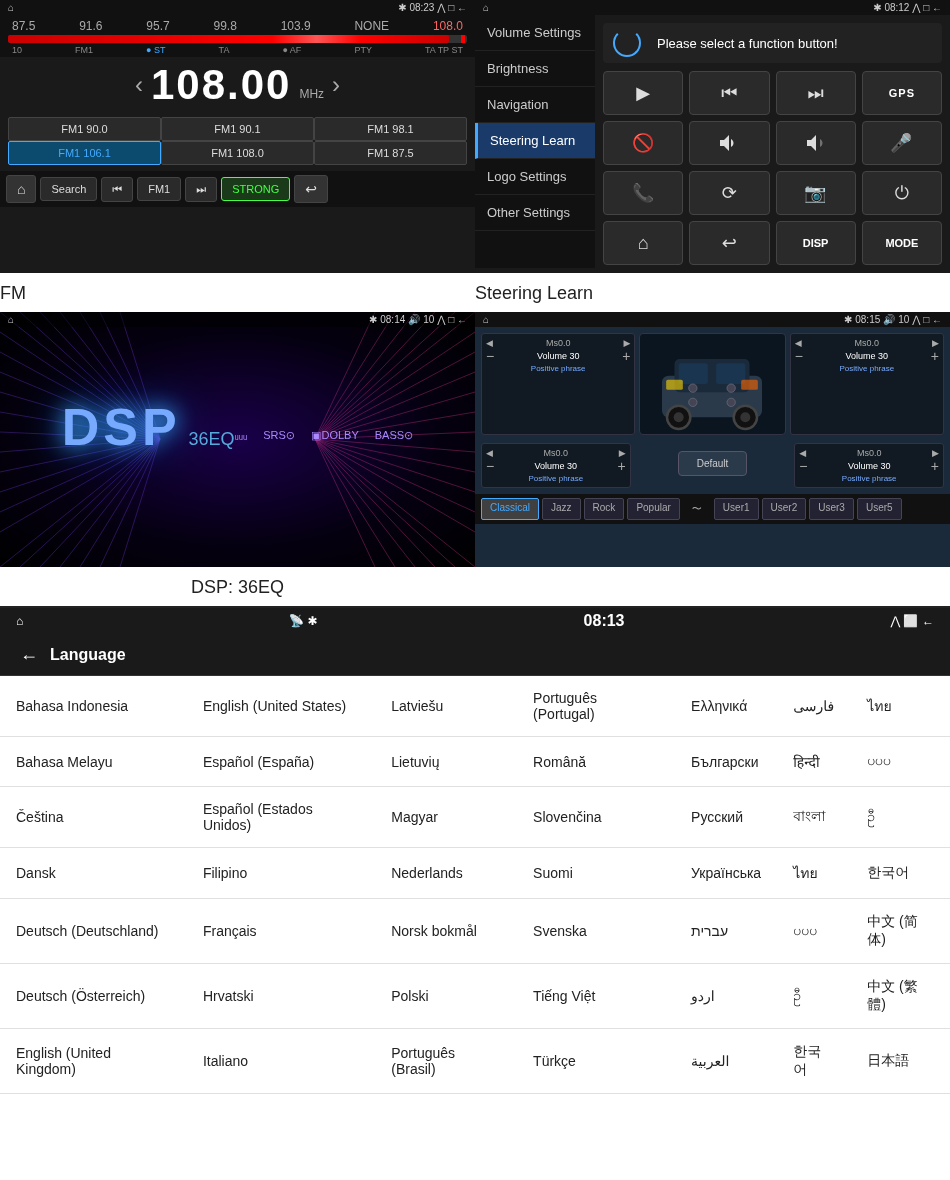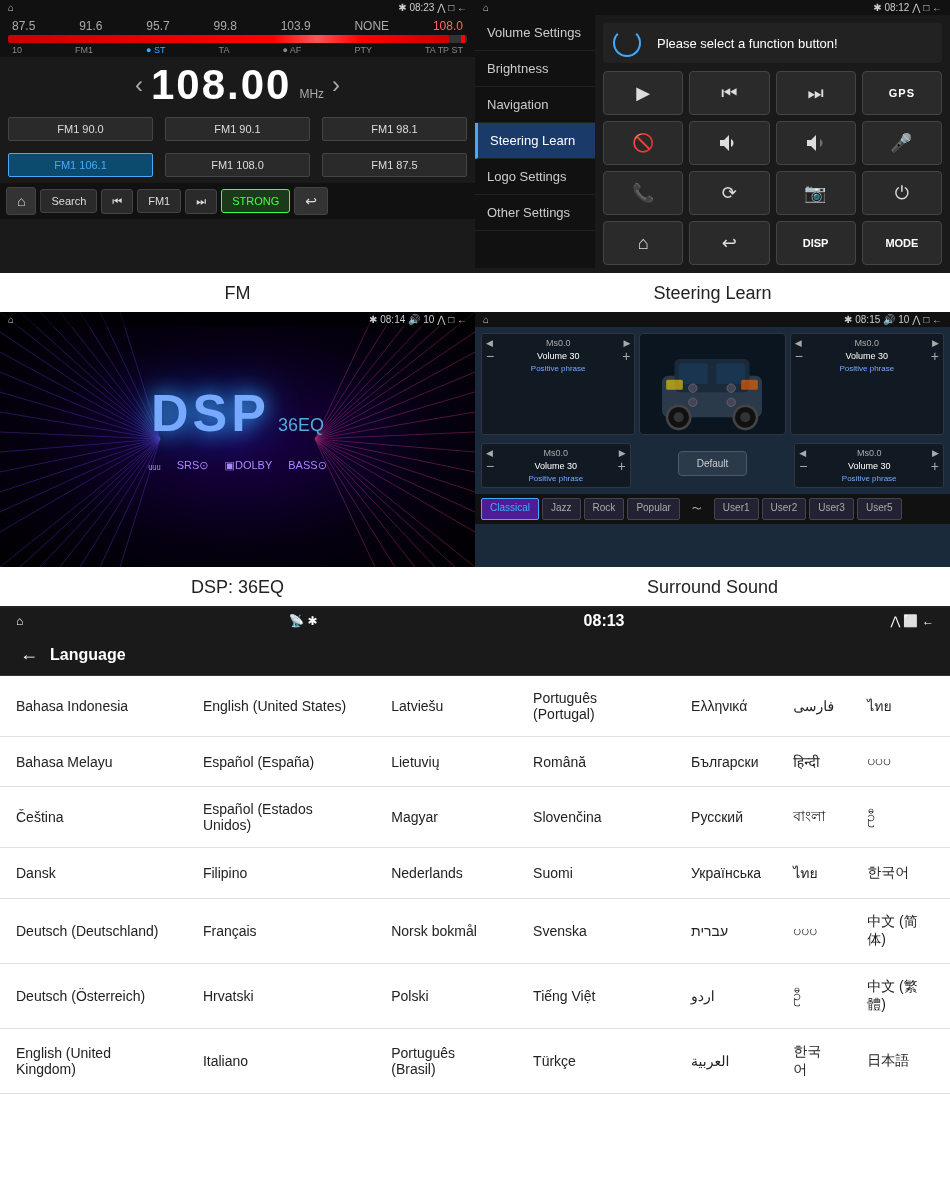--- a/index.html
+++ b/index.html
@@ -96,21 +96,21 @@
     }
     .fm-mhz {
       font-size: 12px;
       color: #aaa;
       align-self: flex-end;
       padding-bottom: 8px;
     }
     .fm-presets {
       display: grid;
       grid-template-columns: repeat(3, 1fr);
-      gap: 12px;
+      gap: 0;
       padding: 4px 8px;
     }
     .fm-preset-btn {
       background: #2a2a2a;
       border: 1px solid #444;
       color: #ddd;
       padding: 5px 4px;
       font-size: 11px;
       text-align: center;
       border-radius: 2px;
@@ -135,21 +135,21 @@
       padding: 5px 10px;
       font-size: 11px;
       border-radius: 3px;
       cursor: pointer;
     }
     .fm-ctrl-btn.home { background: #333; font-size: 14px; }
     .fm-ctrl-btn.strong { background: #1a3a1a; color: #4f4; border-color: #4f4; }
     .fm-ctrl-btn.back { background: #333; font-size: 14px; }
 
     .panel-label {
-      text-align: center;
+      text-align: left;
       padding: 10px 0 8px;
       font-size: 18px;
       color: #222;
       background: #fff;
     }
 
     
     .steering-panel {
       width: 475px;
       background: #1a1a1a;
@@ -265,21 +265,21 @@
     }
     .dsp-lines {
       position: absolute;
       top: 0; left: 0; right: 0; bottom: 0;
       z-index: 1;
     }
     .dsp-content {
       position: relative;
       z-index: 2;
       display: flex;
-      flex-direction: column;
+      flex-direction: row;
       align-items: center;
       justify-content: center;
       height: 200px;
     }
     .dsp-title {
       font-size: 52px;
       font-weight: bold;
       color: #7af;
       text-shadow: 0 0 20px #4af, 0 0 40px #08f;
       letter-spacing: 4px;
@@ -339,21 +339,21 @@
     }
     .surround-tab {
       background: #223;
       border: 1px solid #445;
       color: #aaa;
       padding: 3px 8px;
       font-size: 10px;
       border-radius: 2px;
     }
     .surround-tab.active {
-      background: #4c1d95;
+      background: #404040;
       border-color: #4af;
       color: #4af;
     }
 
     
     .lang-panel {
       width: 100%;
       background: #f5f5f5;
       border-top: 2px solid #222;
     }
@@ -745,21 +745,20 @@
       <div class="surround-tab">User1</div>
       <div class="surround-tab">User2</div>
       <div class="surround-tab">User3</div>
       <div class="surround-tab">User5</div>
     </div>
   </div>
 </div>
 
 <div class="mid-labels">
   <div class="mid-label">DSP: 36EQ</div>
-  <div class="mid-label">Surround Sound</div>
 </div>
 
 <div class="lang-panel">
   <div class="lang-status-bar">
     <span>⌂</span>
     <span>
       <span>📡</span>
       <span>✱</span>
     </span>
     <span style="font-size:16px; font-weight:bold;">08:13</span>

